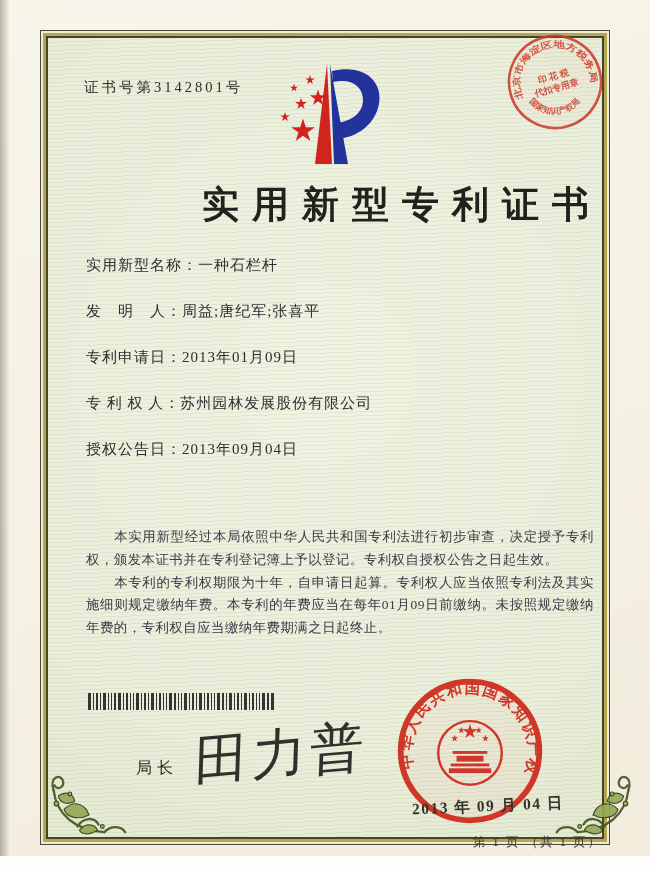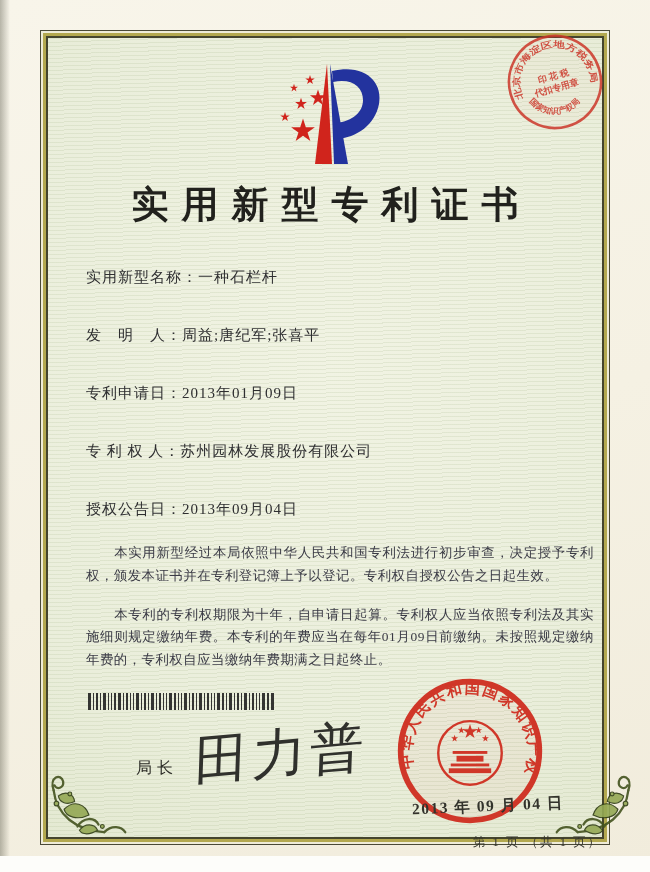--- a/index.html
+++ b/index.html
@@ -20,29 +20,29 @@
     padding:7px; background:#efecd8;
   }
   .paper{
     position:relative; width:100%; height:100%;
     background:
       repeating-linear-gradient(178deg, rgba(150,170,120,.16) 0 1px, rgba(0,0,0,0) 1px 4px),
       radial-gradient(circle at 50% 42%, #f1f3e3 0%, #eaeedb 70%, #e4e9d2 100%);
   }
   .certno{position:absolute;left:36px;top:40px;font-size:14.5px;letter-spacing:3px;color:#2d2d28;}
   .logo{position:absolute;left:222px;top:22px;width:130px;height:112px;}
-  .title{position:absolute;left:0;top:142px;width:100%;text-align:center;
+  .title{position:absolute;left:0;top:142px;width:100%;text-align:right;
     font-size:37px;font-weight:bold;letter-spacing:13px;padding-left:13px;color:#21211d;}
   .fields{position:absolute;left:38px;top:218px;width:480px;}
-  .frow{position:relative;height:46px;font-size:15px;color:#2e2e30;white-space:nowrap;margin-top:12px;}
+  .frow{position:relative;height:46px;font-size:15px;color:#2e2e30;white-space:nowrap;}
   .frow .lbl{letter-spacing:1px;}
   .frow .val{letter-spacing:1px;}
   .body-text{position:absolute;left:38px;top:488px;width:508px;font-size:13.4px;
     line-height:1.7;color:#3a3a45;text-align:justify;}
-  .body-text p{text-indent:2.1em;letter-spacing:.5px;margin-top:16px;}
+  .body-text p{text-indent:2.1em;letter-spacing:.5px;}
   .barcode{position:absolute;left:40px;top:655px;width:186px;height:17px;opacity:.88;}
   .sig-label{position:absolute;left:88px;top:720px;font-size:16px;letter-spacing:5px;color:#2b2b26;text-align:right;}
   .sig-name{position:absolute;left:146px;top:680px;font-size:54px;color:#232320;
     transform:rotate(-5deg) skewX(-7deg);letter-spacing:4px;opacity:.93;
     font-family:"DejaVu Serif","Liberation Serif",serif;}
   .office-seal{position:absolute;left:345px;top:636px;width:154px;height:154px;opacity:.93;}
   .seal-date{position:absolute;left:364px;top:758px;font-size:15.5px;color:#33332c;
     letter-spacing:1.5px;transform:rotate(-2.5deg);font-weight:bold;}
   .footer{position:absolute;left:0;top:796px;width:100%;text-align:right;
     font-size:12.5px;letter-spacing:2px;color:#33332c;}
@@ -60,20 +60,21 @@
 
   <svg width="0" height="0" style="position:absolute">
     <defs>
       <polygon id="star5" points="0,-10 2.25,-3.09 9.51,-3.09 3.63,1.18 5.88,8.09 0,3.82 -5.88,8.09 -3.63,1.18 -9.51,-3.09 -2.25,-3.09"></polygon>
     </defs>
   </svg>
 
   <div class="frame">
     <div class="paper">
 
+      <div class="certno">证书号第3142801号</div>
 
       <svg class="logo" viewBox="0 0 130 110">
         <g fill="#d0241c">
           <use href="#star5" transform="translate(24,27) scale(0.42)"></use>
           <use href="#star5" transform="translate(40,19) scale(0.5)"></use>
           <use href="#star5" transform="translate(31,43) scale(0.62)"></use>
           <use href="#star5" transform="translate(48,37) scale(0.85)"></use>
           <use href="#star5" transform="translate(15,56) scale(0.5)"></use>
           <use href="#star5" transform="translate(33,70) scale(1.25)"></use>
         </g>

